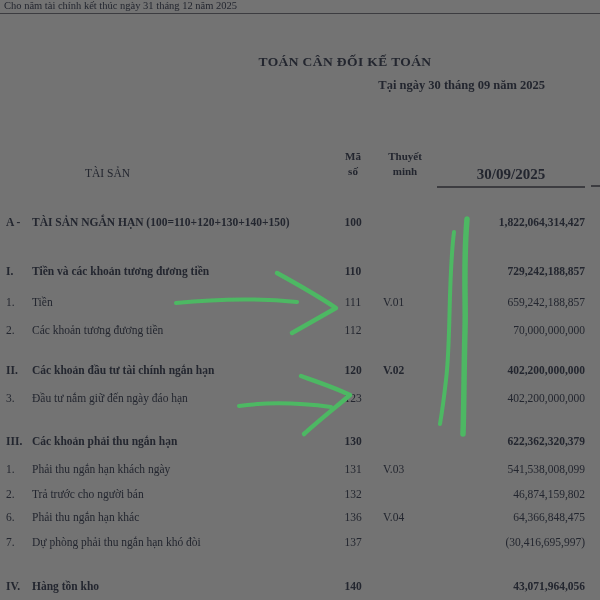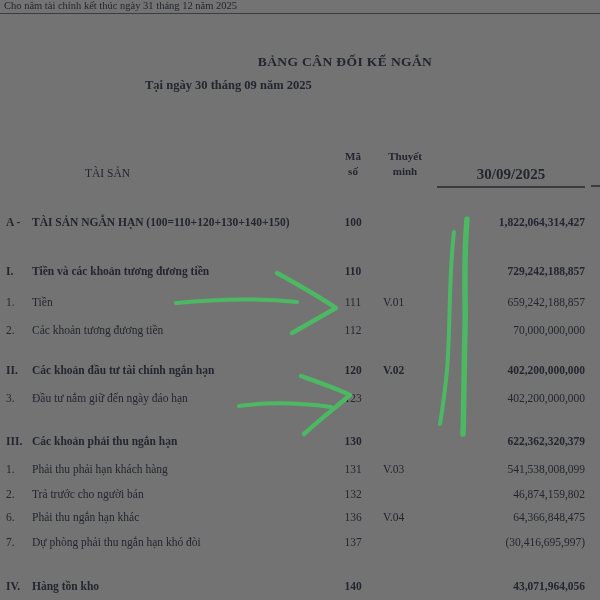--- a/index.html
+++ b/index.html
@@ -10,21 +10,21 @@
     overflow:hidden;
     font-family:"Liberation Serif", serif;
     color:#23262f;
   }
   
   .top-note{position:absolute;left:4px;top:0;font-size:10.5px;white-space:nowrap;}
   .top-rule{position:absolute;left:0;top:13px;width:600px;height:0;border-top:1.6px solid #3c3c40;}
   
   .title{position:absolute;left:145px;top:54px;width:400px;text-align:center;
          font-weight:bold;font-size:13.5px;letter-spacing:.4px;white-space:nowrap;}
-  .subtitle{position:absolute;left:145px;top:78px;width:400px;text-align:left;
+  .subtitle{position:absolute;left:145px;top:78px;width:400px;text-align:right;
             font-weight:bold;font-size:12.5px;white-space:nowrap;}
   
   .h-assets{position:absolute;left:85px;top:167px;font-weight:normal;font-size:11.5px;}
   .h-code{position:absolute;left:333px;top:149px;width:40px;text-align:center;
           font-weight:bold;font-size:11px;line-height:15px;}
   .h-note{position:absolute;left:381px;top:149px;width:48px;text-align:center;
           font-weight:bold;font-size:11px;line-height:15px;}
   .h-date{position:absolute;left:437px;top:166px;width:148px;text-align:center;
           font-weight:bold;font-size:15px;padding-bottom:3px;border-bottom:2px solid #3c3c40;}
   .h-dash{position:absolute;left:591px;top:185px;width:9px;height:0;border-top:2px solid #3c3c40;}
@@ -54,21 +54,21 @@
   .annot{position:absolute;left:0;top:0;width:600px;height:600px;pointer-events:none;}
 </style>
 </head>
 <body>
 
 <div class="page">
 
   <div class="top-note">Cho năm tài chính kết thúc ngày 31 tháng 12  năm 2025</div>
   <div class="top-rule"></div>
 
-  <div class="title">BẢNG CÂN ĐỐI KẾ NGẮN</div>
+  <div class="title">TOÁN CÂN ĐỐI KẾ TOÁN</div>
   <div class="subtitle">Tại ngày 30 tháng 09 năm 2025</div>
 
   <div class="h-assets">TÀI SẢN</div>
   <div class="h-code">
     <div>Mã</div>
     <div>số</div>
   </div>
   <div class="h-note">
     <div>Thuyết</div>
     <div>minh</div>
@@ -121,21 +121,21 @@
     </div>
       <div class="row row--section">
       <span class="c-prefix">III.</span>
       <span class="c-label">Các khoản phải thu ngắn hạn</span>
       <span class="c-code">130</span>
       <span class="c-note"></span>
       <span class="c-value">622,362,320,379</span>
     </div>
       <div class="row row--item">
       <span class="c-prefix">1.</span>
-      <span class="c-label">Phải thu phải hạn khách hàng</span>
+      <span class="c-label">Phải thu ngắn hạn khách ngày</span>
       <span class="c-code">131</span>
       <span class="c-note">V.03</span>
       <span class="c-value">541,538,008,099</span>
     </div>
       <div class="row row--item">
       <span class="c-prefix">2.</span>
       <span class="c-label">Trả trước cho người bán</span>
       <span class="c-code">132</span>
       <span class="c-note"></span>
       <span class="c-value">46,874,159,802</span>

